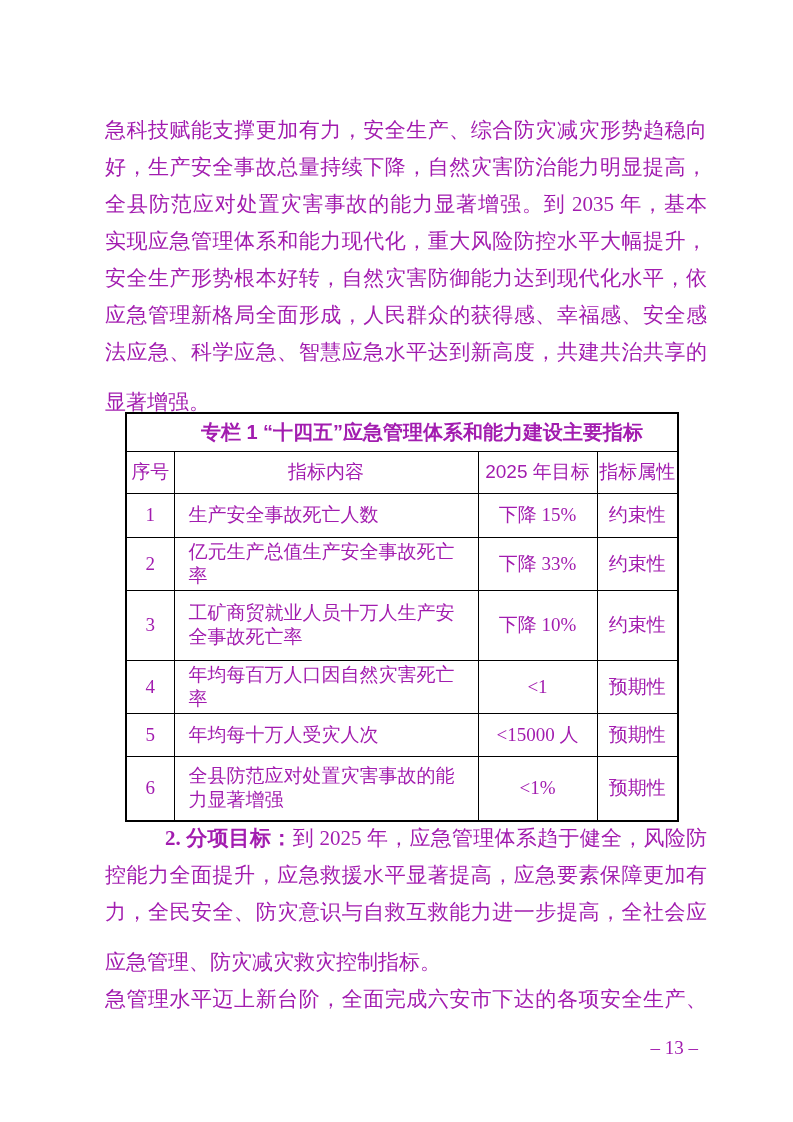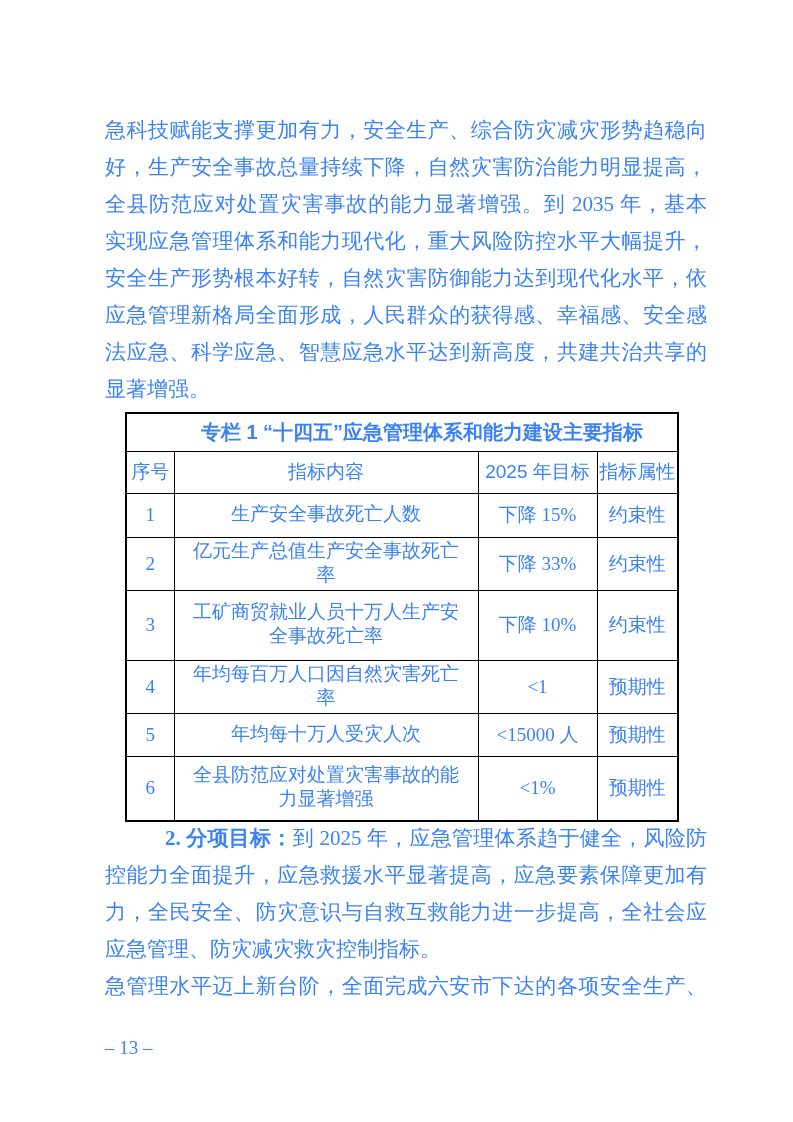--- a/index.html
+++ b/index.html
@@ -2,37 +2,37 @@
 <html><head>
 <meta charset="utf-8">
 <style>
   * { margin:0; padding:0; box-sizing:border-box; }
   html,body { background:#e8e8e8; }
   .page {
     position:relative;
     width:793px; height:1122px;
     background:#ffffff;
     margin:0 auto;
-    color:#3b82f6;
+    color:#a21caf;
     font-family:"Liberation Serif","DejaVu Serif",serif;
     overflow:hidden;
   }
   .textblock { position:absolute; left:105px; width:602px; }
   .para1 { top:112px; }
   .para2 { top:820px; }
   .line {
     height:37px; line-height:37px;
     font-size:21px;
     text-align:justify;
     -moz-text-align-last:justify;
     text-align-last:justify;
     overflow:hidden;
     white-space:normal;
   }
-  .line.plain { text-align-last:left; -moz-text-align-last:left; }
+  .line.plain { text-align-last:left;margin-top:13px; -moz-text-align-last:left; }
   .line.indented { text-indent:2em; }
   .lead-bold { font-weight:bold;margin-left:18px; }
 
   table.panel {
     position:absolute; left:125px; top:412px;
     width:552px;
     border-collapse:collapse;
     table-layout:fixed;
     border:2.5px solid #000;
   }
@@ -52,32 +52,33 @@
     padding-left:40px;
   }
   tr.t-head td {
     font-family:"Liberation Sans","DejaVu Sans",sans-serif;
     font-size:19px;
     text-align:center;
     height:42px;
     margin-left:8px;
   }
   td.c-no, td.c-target, td.c-attr { text-align:center; }
-  td.c-content { text-align:center; padding:2px 14px;font-family:Liberation Mono, monospace; }
+  td.c-content { text-align:left; padding:2px 14px; }
   tr.r1 td { height:44px; }
   tr.r2 td { height:42px; }
   tr.r3 td { height:70px; }
   tr.r4 td { height:46px; }
   tr.r5 td { height:43px; }
   tr.r6 td { height:65px; }
 
   .page-number {
     position:absolute;
     left:105px; top:1037px;
     width:593px;
+    text-align:right;
     font-size:19px;
     line-height:22px;
   }
 </style>
 </head>
 <body>
 
 <div class="page">
 
   <div class="textblock para1">

